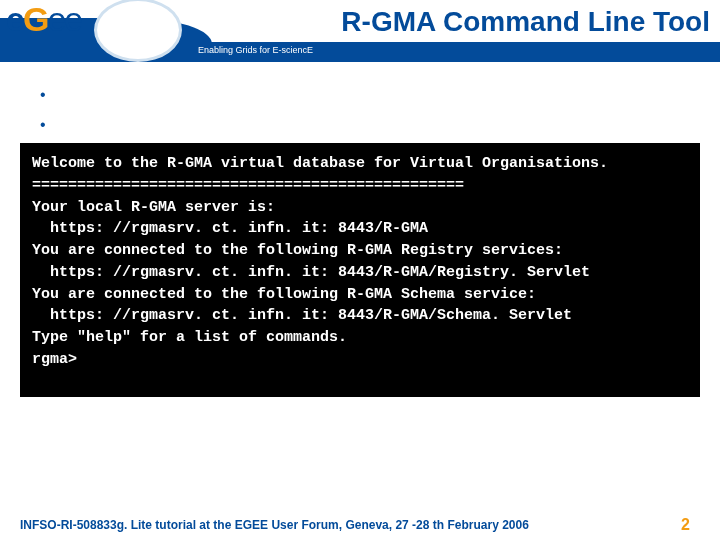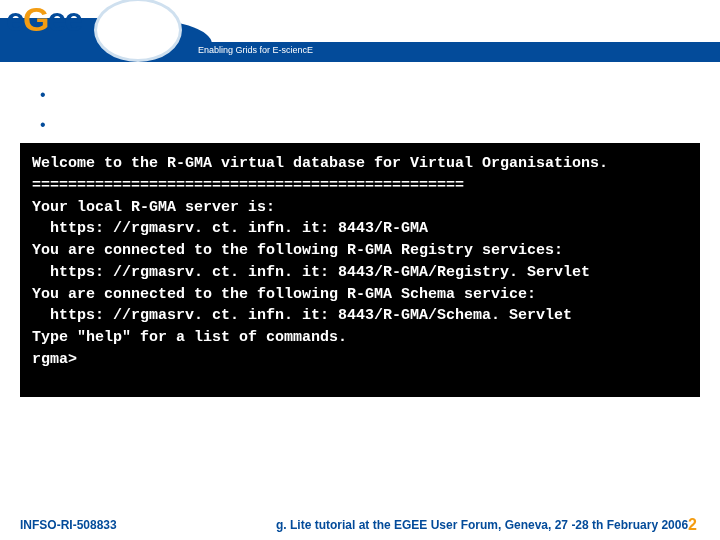--- a/index.html
+++ b/index.html
@@ -51,21 +51,21 @@
   }
   .logo-g {
     font-family: Arial, sans-serif;
     font-weight: 900;
     font-size: 34px;
     color: #f39c12;
     letter-spacing: -2px;
   }
   .logo-ee {
     font-family: Arial, sans-serif;
-    font-weight: 700;
+    font-weight: 400;
     font-size: 34px;
     color: #034b9a;
     letter-spacing: -2px;
   }
   .logo-circle {
     position: absolute;
     top: -2px;
     left: 94px;
     width: 88px;
     height: 64px;
@@ -125,54 +125,55 @@
     font-size: 15px;
     padding: 10px 12px 26px 12px;
     line-height: 1.45;
     white-space: pre-wrap;
     word-wrap: break-word;
   }
   .footer {
     position: absolute;
     bottom: 6px;
     left: 0;
-    right: 3px;
+    right: 10px;
     display: flex;
     align-items: center;
     padding: 0 20px;
     font-size: 12px;
     font-weight: bold;
   }
   .footer-left {
     color: #034b9a;
     flex: 0 0 auto;
   }
   .footer-center {
     color: #034b9a;
     flex: 1 1 auto;
-    text-align: right;
+    text-align: left;
   }
   .footer-right {
     color: #f39c12;
     flex: 0 0 auto;
     font-size: 16px;
   }
 </style>
 </head>
 <body>
 
 <div class="header">
   <div class="blue-curve"></div>
   <div class="blue-curve-lower"></div>
   <div class="logo-circle"></div>
   <div class="logo">
     <span class="logo-e1">e</span>
       <span class="logo-g">G</span>
       <span class="logo-ee">ee</span>
   </div>
+  <div class="title">R-GMA Command Line Tool</div>
   <div class="tagline">Enabling Grids for E-sciencE</div>
 </div>
 
 <div class="content">
   <div class="bullet">
     <span class="dot">•</span>
   </div>
   <div class="bullet">
     <span class="dot">•</span>
   </div>

